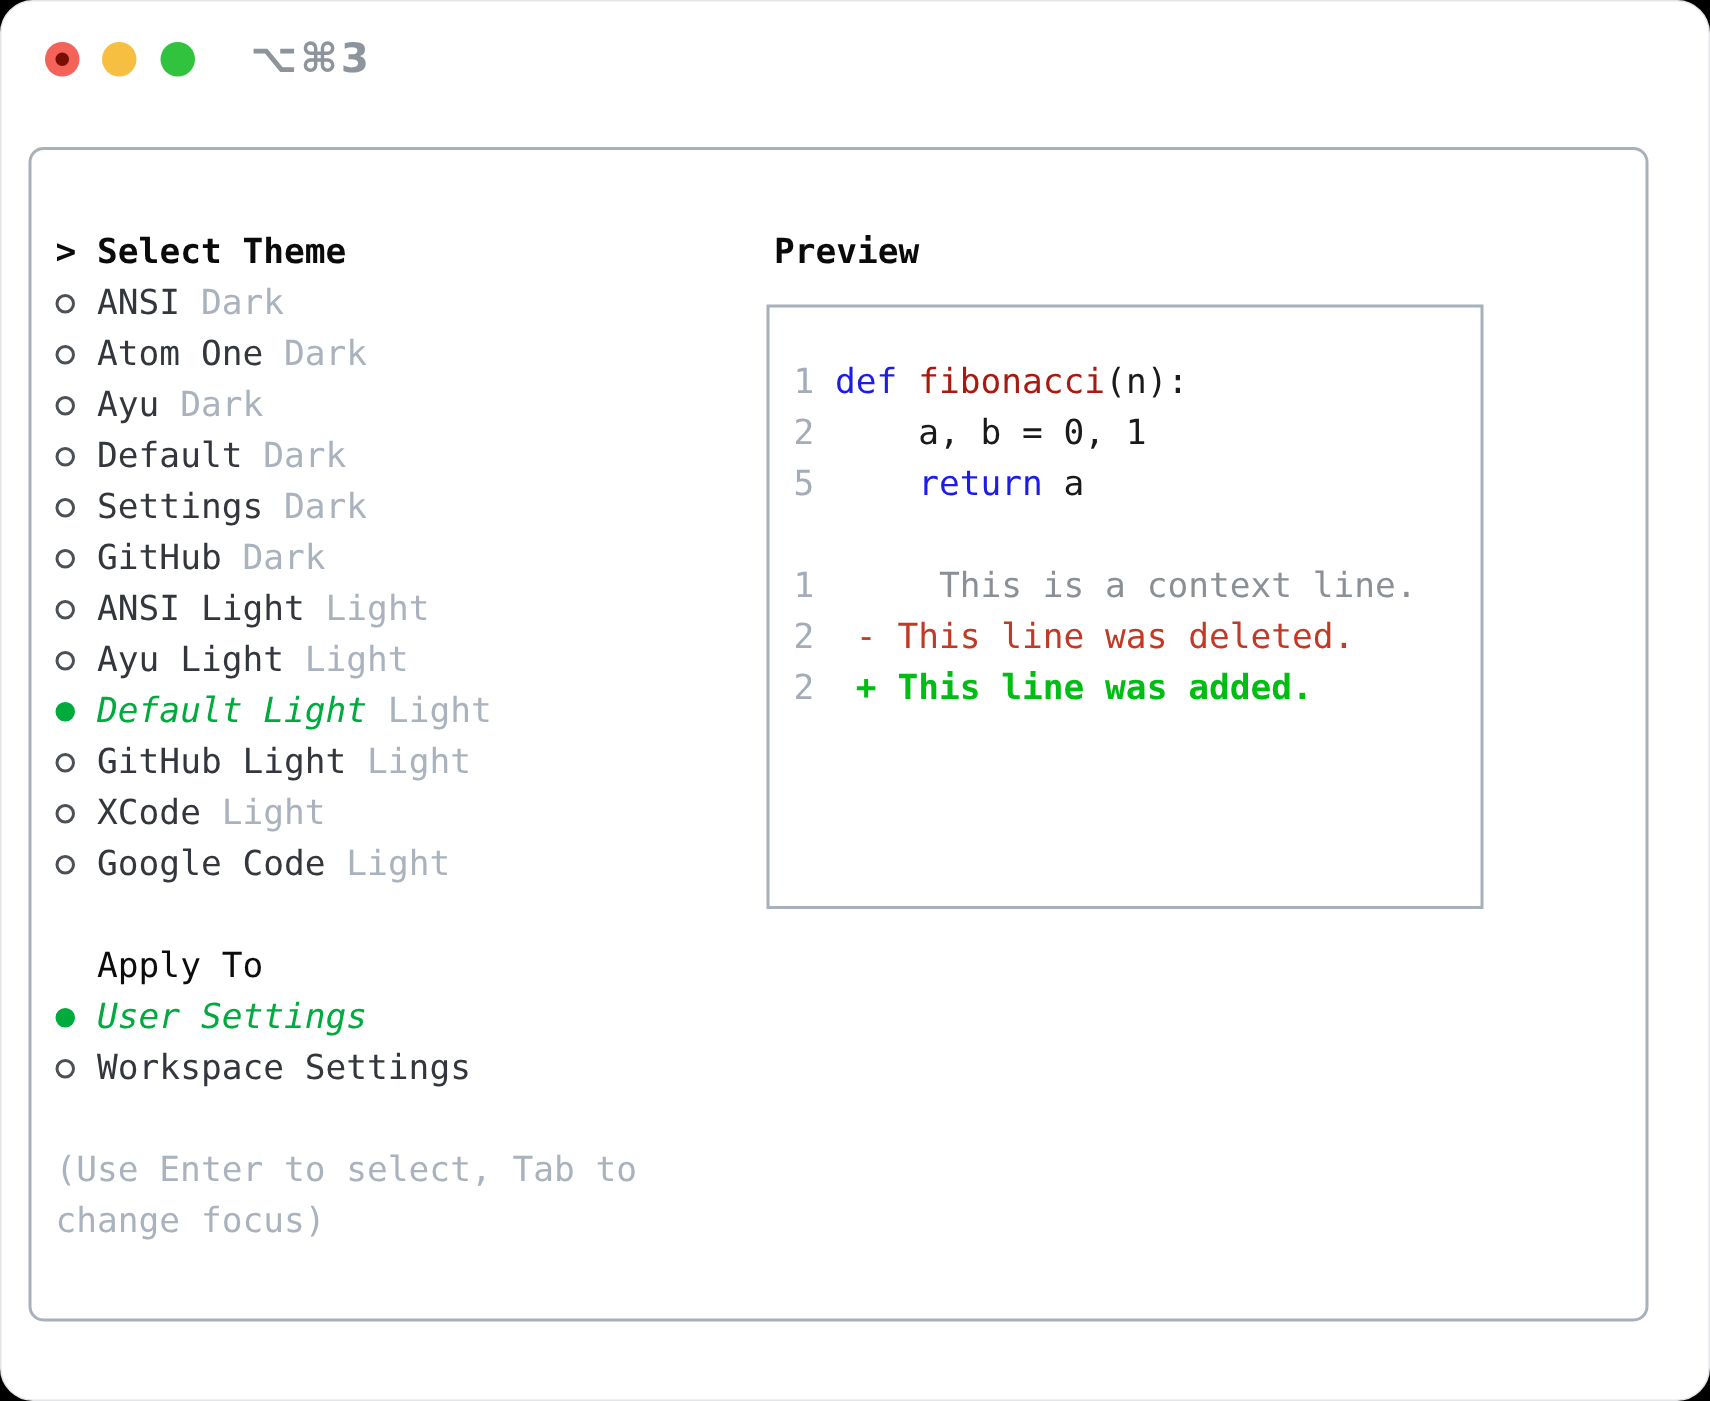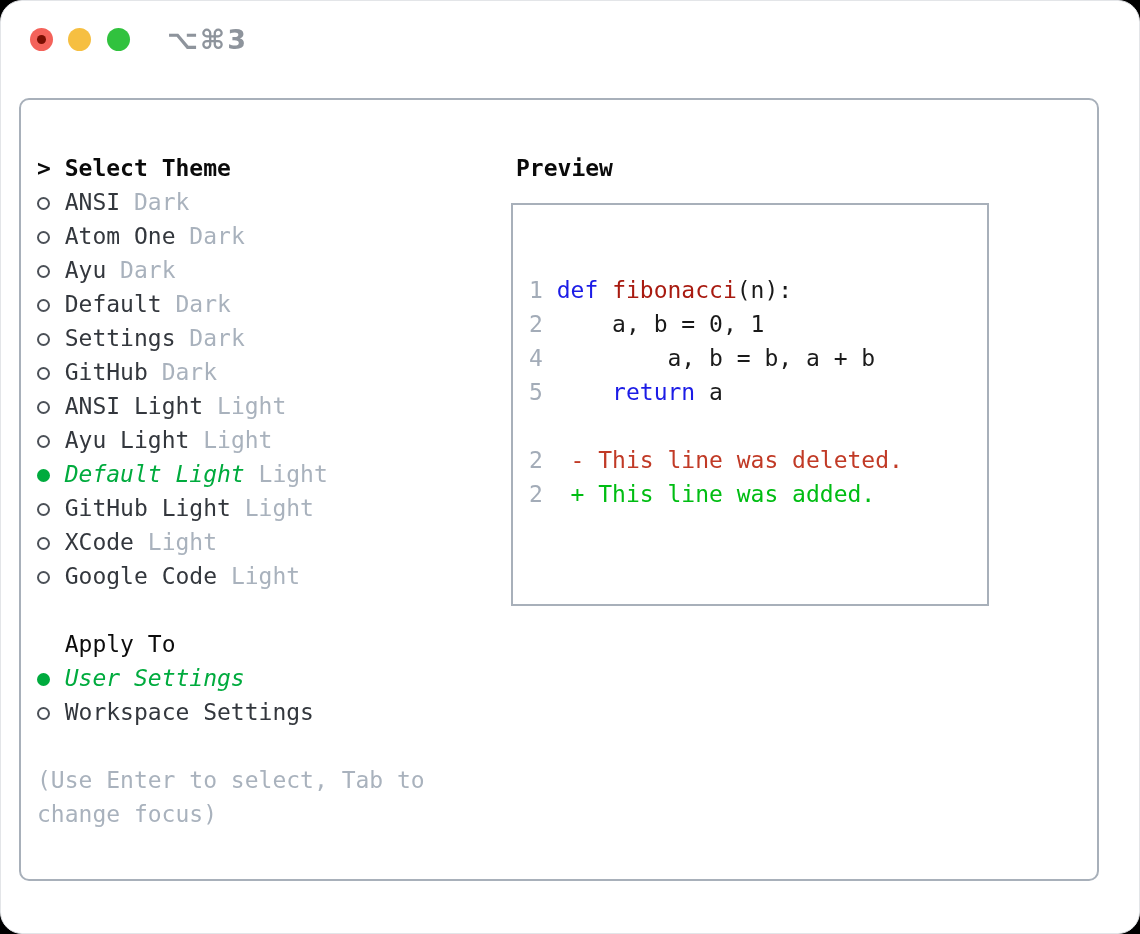--- a/index.html
+++ b/index.html
@@ -37,29 +37,29 @@
   .hint{color:var(--muted-gray,#a9b2bd);}
   .rcell{display:inline-block;width:1ch;}
   .radio{display:inline-block;width:13px;height:13px;border-radius:50%;
          border:2px solid #4c5158;box-sizing:border-box;vertical-align:0px;}
   .radio.sel{background:var(--accent-green,#00ab3e);border-color:var(--accent-green,#00ab3e);}
   
   .preview-title{position:absolute;left:495px;top:51px;font-weight:bold;color:#0a0a0a;}
   .preview-box{
     position:absolute;left:490px;top:103px;width:478px;height:403px;box-sizing:border-box;
     border:2px solid var(--border-gray,#a8b0ba);
-    padding:68px 0 0 16px;background:#fff;
+    padding:33px 0 0 16px;background:#fff;
   }
   .lnum{color:#a3acb8;}
   .c-plain{color:#1a1a1a;}
   .c-kw{color:var(--keyword-blue,#1c1ce6);}
   .c-fn{color:var(--function-red,#a81a10);}
   .c-ctx{color:var(--context-gray,#8b9096);}
   .c-del{color:var(--deleted-red,#c13a26);}
-  .c-add{color:var(--added-green,#00bd13);}
+  .c-add{color:var(--added-green,#00bd13);font-weight:bold;}
 </style>
 </head>
 <body>
 
 <div class="window">
   <span class="light red">
       <span class="dot"></span>
     </span>
   <span class="light yellow"></span>
   <span class="light green"></span>
@@ -91,21 +91,21 @@
       <pre class="row"> </pre>
       <pre class="row hint">(Use Enter to select, Tab to</pre>
       <pre class="row hint">change focus)</pre>
     </div>
 
     <pre class="preview-title">Preview</pre>
     <div class="preview-box">
       <div id="code-lines">
           <pre class="row code-line"><span class="lnum">1</span> <span class="c-kw">def</span><span class="c-plain"> </span><span class="c-fn">fibonacci</span><span class="c-plain">(n):</span></pre>
           <pre class="row code-line"><span class="lnum">2</span> <span class="c-plain">    a, b = 0, 1</span></pre>
-          <pre class="row code-line"><span class="lnum">4</span> <span class="c-plain">        a, b = b, a + b</span></pre>
           <pre class="row code-line"><span class="lnum">5</span> <span class="c-plain">    </span><span class="c-kw">return</span><span class="c-plain"> a</span></pre>
           <pre class="row code-line">&nbsp;</pre>
+          <pre class="row code-line"><span class="lnum">1</span> <span class="c-ctx">     This is a context line.</span></pre>
           <pre class="row code-line"><span class="lnum">2</span> <span class="c-del"> - This line was deleted.</span></pre>
           <pre class="row code-line"><span class="lnum">2</span> <span class="c-add"> + This line was added.</span></pre>
         </div>
     </div>
   </div>
 </div>
 
 </body></html>

